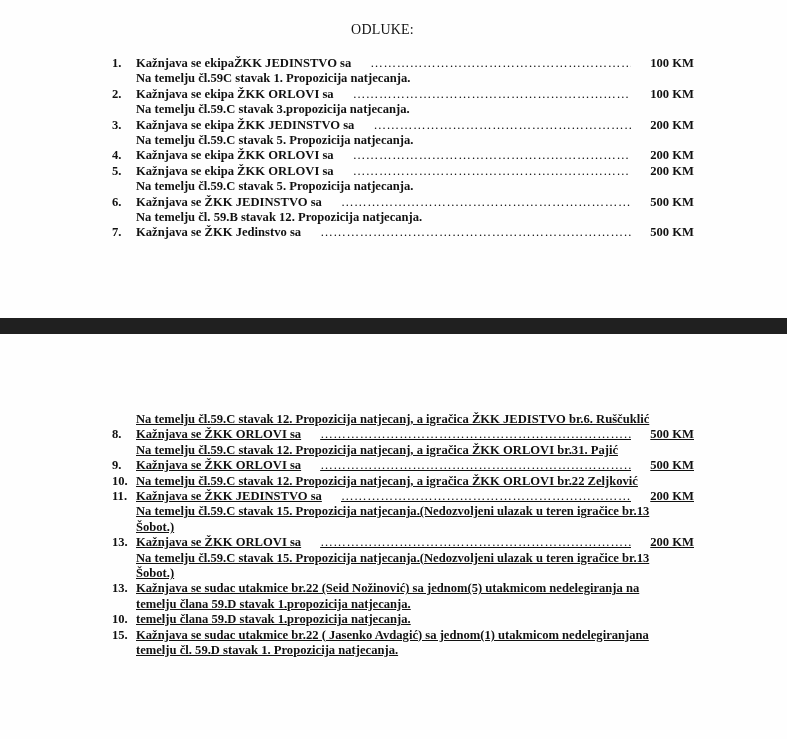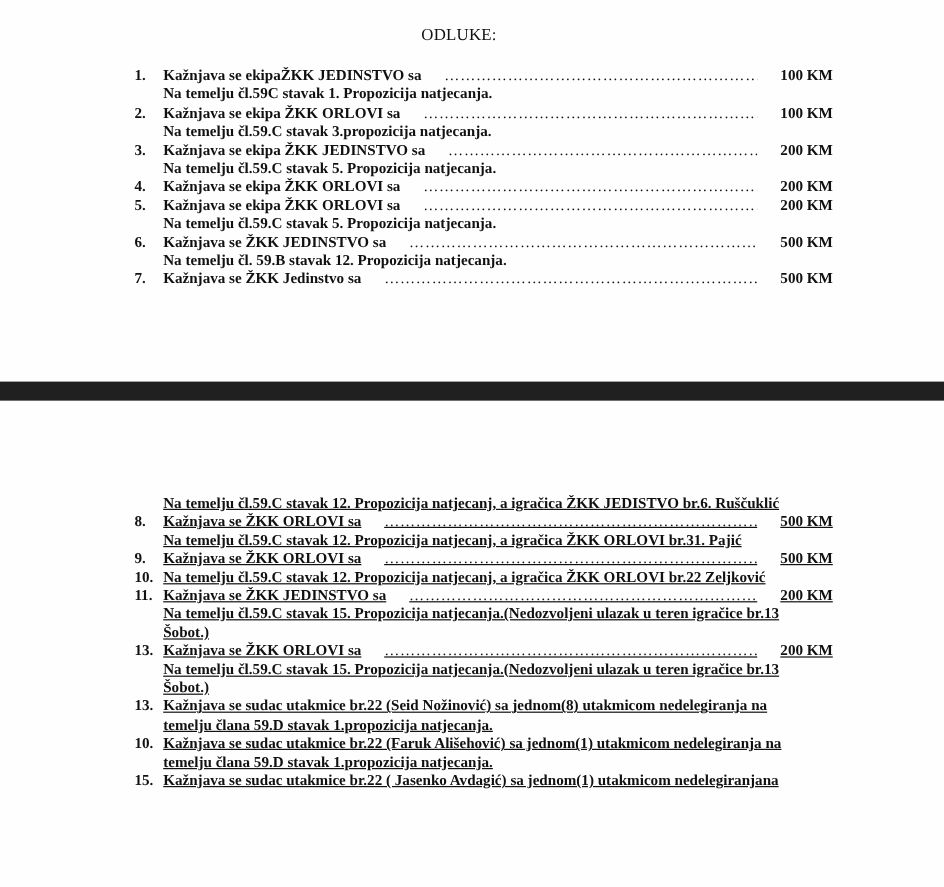--- a/index.html
+++ b/index.html
@@ -218,27 +218,27 @@
       <span>Kažnjava se ŽKK ORLOVI sa</span>
       <span class="dots"></span>
       <span class="amount">200 KM</span>
     </div>
     <span class="line">Na temelju čl.59.C stavak 15. Propozicija natjecanja.(Nedozvoljeni ulazak u teren igračice br.13</span>
     <span class="line">Šobot.)</span>
   </div>
 
   <div class="item">
     <span class="num">13.</span>
-    <span class="line">Kažnjava se sudac utakmice br.22 (Seid Nožinović) sa jednom(8) utakmicom nedelegiranja na</span>
+    <span class="line">Kažnjava se sudac utakmice br.22 (Seid Nožinović) sa jednom(5) utakmicom nedelegiranja na</span>
     <span class="line">temelju člana 59.D stavak 1.propozicija natjecanja.</span>
   </div>
 
   <div class="item">
     <span class="num">10.</span>
-    <span class="line">Kažnjava se sudac utakmice br.22 (Faruk Ališehović) sa jednom(1) utakmicom nedelegiranja na</span>
     <span class="line">temelju člana 59.D stavak 1.propozicija natjecanja.</span>
   </div>
 
   <div class="item">
     <span class="num">15.</span>
     <span class="line">Kažnjava se sudac utakmice br.22 ( Jasenko Avdagić) sa jednom(1) utakmicom nedelegiranjana</span>
+    <span class="line">temelju čl. 59.D stavak 1. Propozicija natjecanja.</span>
   </div>
 </div>
 
 </body></html>

